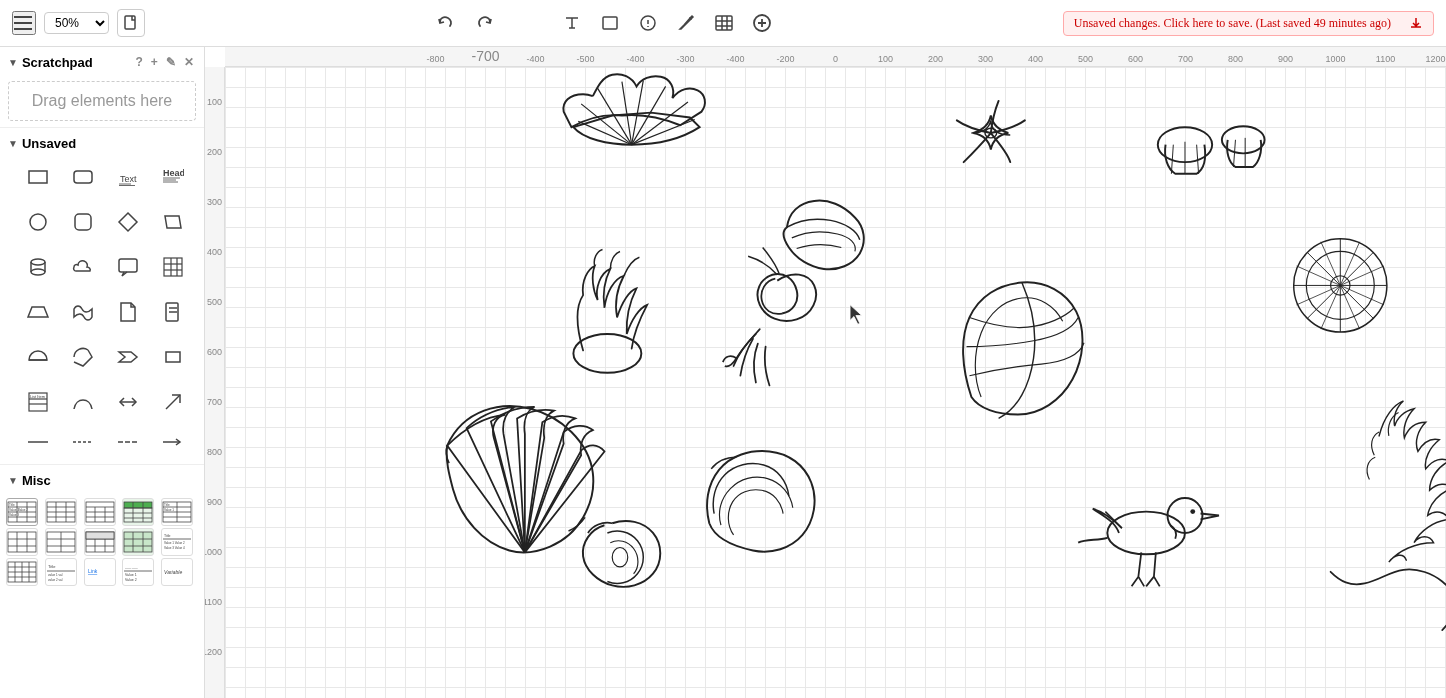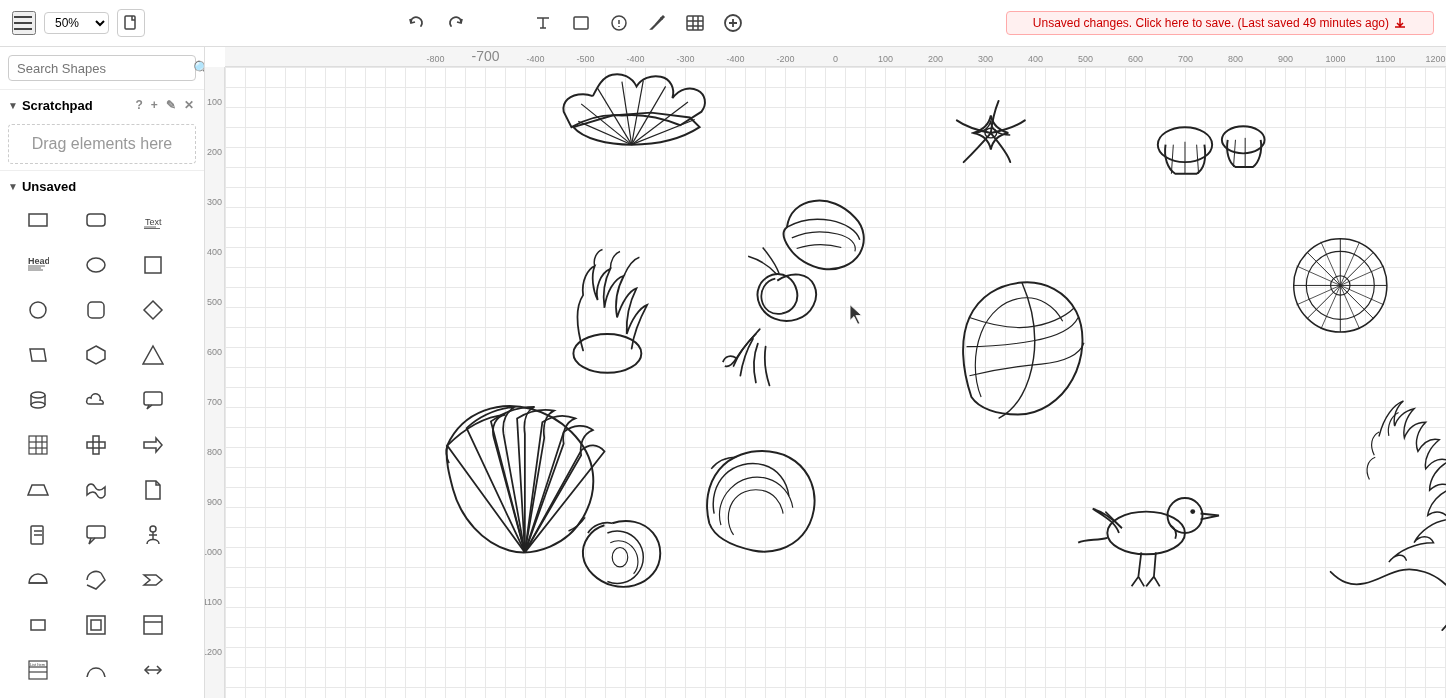--- a/index.html
+++ b/index.html
@@ -54,27 +54,28 @@
       display: flex; align-items: center; justify-content: center;
       border-radius: 4px;
       font-size: 16px;
       color: #444;
     }
 
     .unsaved-banner {
       background: #fff0f0;
       border: 1px solid #ffaaaa;
       border-radius: 4px;
-      padding: 4px 26px;
+      padding: 4px 10px;
       font-size: 12px;
       color: #c00;
       display: flex;
       align-items: center;
-      gap: 4px;
+      gap: 18px;
       cursor: pointer;
+      font-family: Liberation Serif, serif;
     }
 
     
     .main-area {
       display: flex;
       flex: 1;
       overflow: hidden;
     }
 
     
@@ -128,21 +129,21 @@
       border: 1px dashed #ccc;
       border-radius: 4px;
       padding: 10px;
       text-align: center;
       color: #999;
       font-size: 16px;
     }
 
     .shapes-grid {
       display: grid;
-      grid-template-columns: repeat(3, 1fr);
+      grid-template-columns: repeat(6, 1fr);
       gap: 13px;
       padding: 4px 22px;
     }
     .shape-item {
       width: 32px; height: 32px;
       display: flex; align-items: center; justify-content: center;
       cursor: pointer;
       border-radius: 3px;
     }
     .shape-item svg { width: 22px; height: 22px; }
@@ -300,26 +301,20 @@
         <path d="M7 2v7M4 7l3 3 3-3M2 11h10"></path>
       </svg>
     </div>
   </div>
 </div>
 
 <div class="main-area">
 
   <div class="sidebar">
 
-    <div class="search-container">
-      <div class="search-wrapper">
-        <input type="text" placeholder="Search Shapes" style="">
-        <span class="search-icon">🔍</span>
-      </div>
-    </div>
 
     <div class="section-header">
       <span class="arrow">▼</span>
       <span class="title">Scratchpad</span>
       <div class="actions">
         <span class="action-icon">?</span>
         <span class="action-icon">+</span>
         <span class="action-icon">✎</span>
         <span class="action-icon">✕</span>
       </div>

